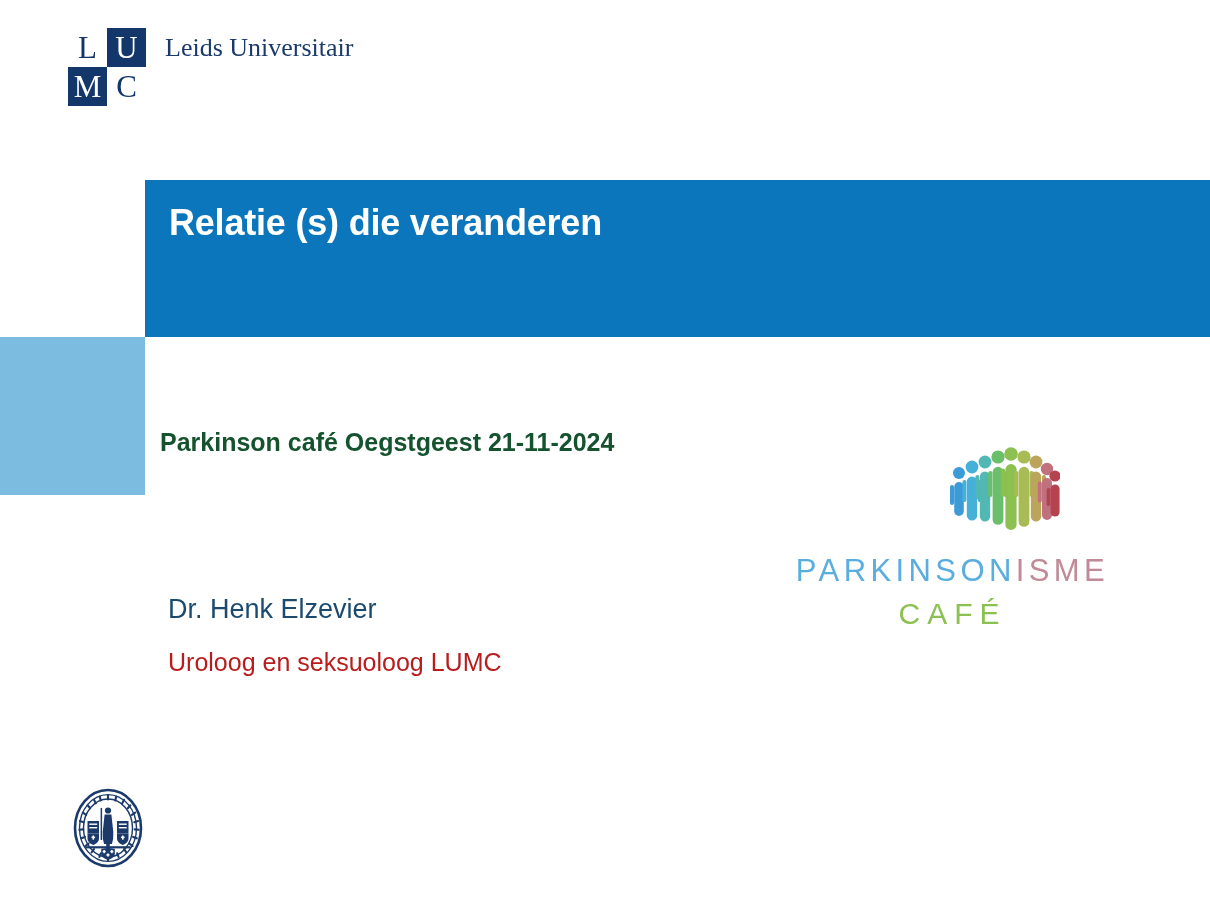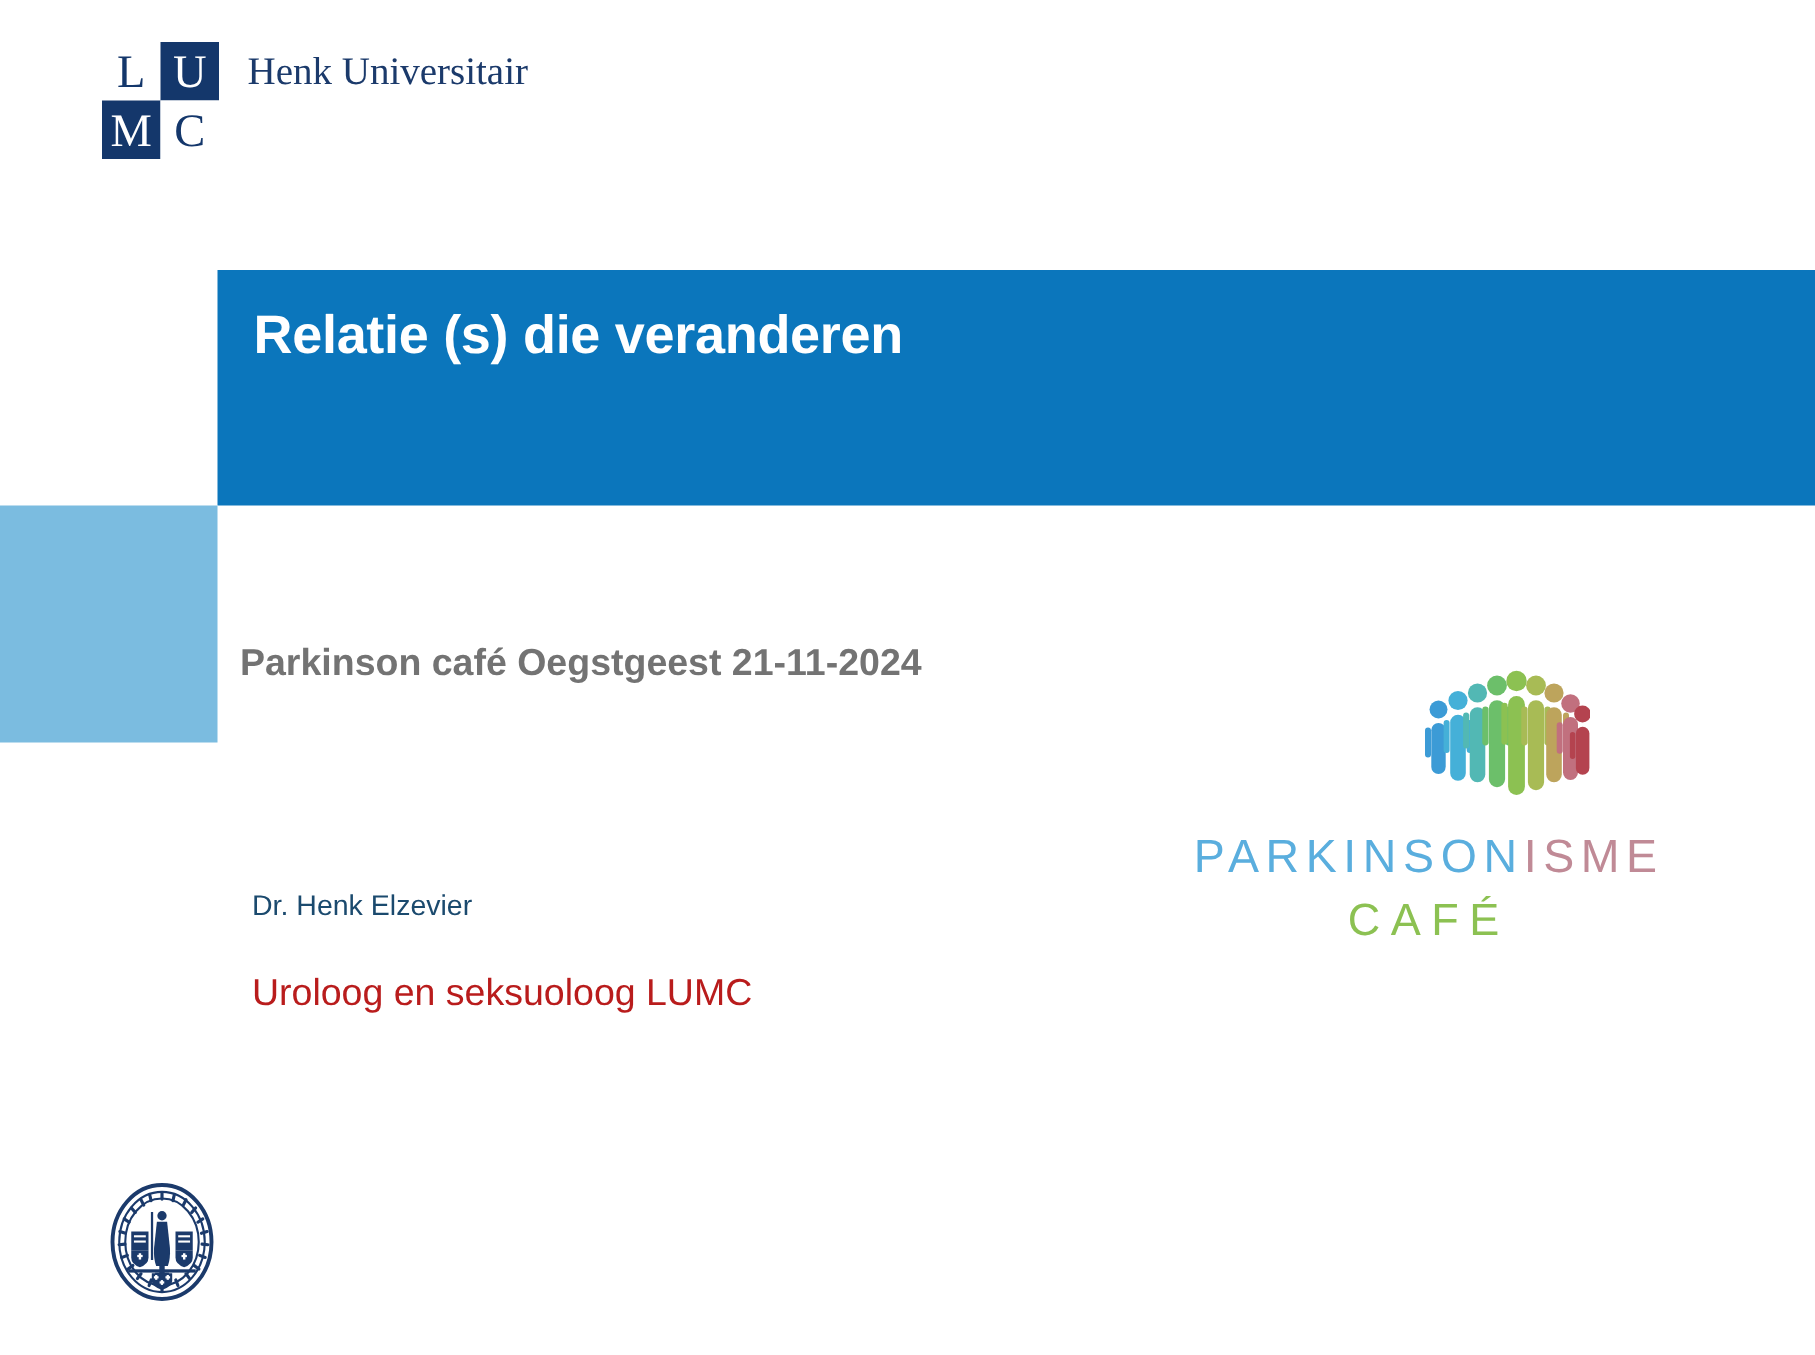--- a/index.html
+++ b/index.html
@@ -81,31 +81,31 @@
     width: 145px;
     height: 158px;
     background: #7bbce0;
   }
 
   
   #event-subtitle {
     position: absolute;
     left: 160px;
     top: 428px;
-    color: #737373;
+    color: #14532d;
     font-size: 25px;
     font-weight: bold;
     white-space: nowrap;
   }
   #speaker-name {
     position: absolute;
     left: 168px;
     top: 594px;
     color: #1b4a6e;
-    font-size: 19px;
+    font-size: 27px;
     white-space: nowrap;
   }
   #speaker-role {
     position: absolute;
     left: 168px;
     top: 648px;
     color: #b91c1c;
     font-size: 25px;
     white-space: nowrap;
   }
@@ -162,21 +162,21 @@
 <body>
 
 <div id="lumc-logo">
   <div id="lumc-mark">
     <div class="lumc-cell light">L</div>
     <div class="lumc-cell dark">U</div>
     <div class="lumc-cell dark">M</div>
     <div class="lumc-cell light">C</div>
   </div>
   <div id="lumc-wordmark">
-    <div>Henk Universitair</div>
+    <div>Leids Universitair</div>
   </div>
 </div>
 
 <div id="title-band">
   <div id="title-text">Relatie (s) die veranderen</div>
 </div>
 
 <div id="accent-block"></div>
 
 <div id="event-subtitle">Parkinson café Oegstgeest 21-11-2024</div>

